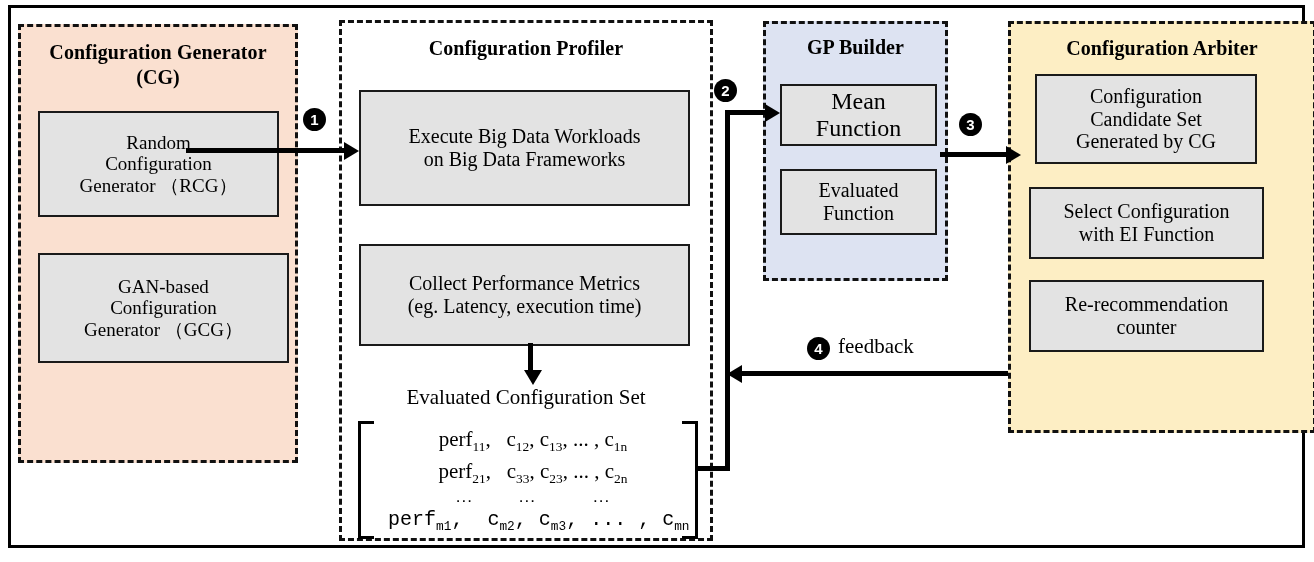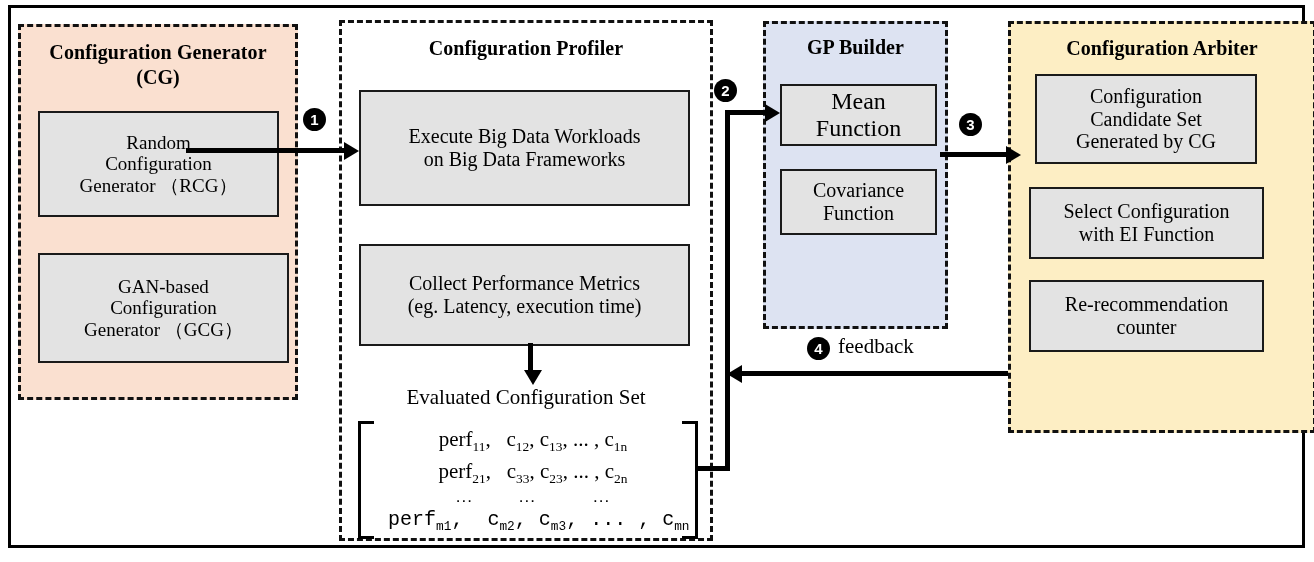--- a/index.html
+++ b/index.html
@@ -56,21 +56,21 @@
   .brk-l{border-right:none;}
   .brk-r{border-left:none;}
 </style>
 </head>
 <body>
 
 <div id="fig">
 
   <div class="outer-frame"></div>
 
-  <div class="group" id="grp-cg" style="left:18px;top:24px;width:280px;height:376px;">
+  <div class="group" id="grp-cg" style="left:18px;top:24px;width:280px;height:439px;">
     <div class="group-title" style="top:14px;font-size:20px;">
       <div>Configuration Generator</div>
       <div style="margin-top:2px;">(CG)</div>
     </div>
 
     <div class="pbox" style="left:17px;top:84px;width:241px;height:106px;font-size:19px;">
       <span>
         <span>Random</span>
         <span>Configuration</span>
         <span>Generator （RCG）</span>
@@ -124,35 +124,35 @@
         <div class="mrow" style="font-family:'Liberation Sans',sans-serif;font-size:17px;line-height:1.1;letter-spacing:1px;">
           ...&nbsp;&nbsp;&nbsp;&nbsp;&nbsp;&nbsp;&nbsp;&nbsp;...&nbsp;&nbsp;&nbsp;&nbsp;&nbsp;&nbsp;&nbsp;&nbsp;&nbsp;&nbsp;...
         </div>
         <div class="mrow" style="font-family:Liberation Mono, monospace;font-size:20px;line-height:1.25;">
           perf<sub>m1</sub>,&nbsp; c<sub>m2</sub>, c<sub>m3</sub>, ... , c<sub>mn</sub>
         </div>
       </div>
     </div>
   </div>
 
-  <div class="group" id="grp-gp" style="left:763px;top:21px;width:185px;height:308px;">
+  <div class="group" id="grp-gp" style="left:763px;top:21px;width:185px;height:260px;">
     <div class="group-title" style="top:12px;font-size:20px;">
       <div>GP Builder</div>
     </div>
 
     <div class="pbox" style="left:14px;top:60px;width:157px;height:62px;font-size:24px;">
       <span>
         <span>Mean</span>
         <span>Function</span>
       </span>
     </div>
 
     <div class="pbox" style="left:14px;top:145px;width:157px;height:66px;font-size:20px;">
       <span>
-        <span>Covariance</span>
+        <span>Evaluated</span>
         <span>Function</span>
       </span>
     </div>
   </div>
 
   <div class="group" id="grp-arbiter" style="left:1008px;top:21px;width:308px;height:412px;">
     <div class="group-title" style="top:13px;font-size:20px;">
       <div>Configuration Arbiter</div>
     </div>
 

